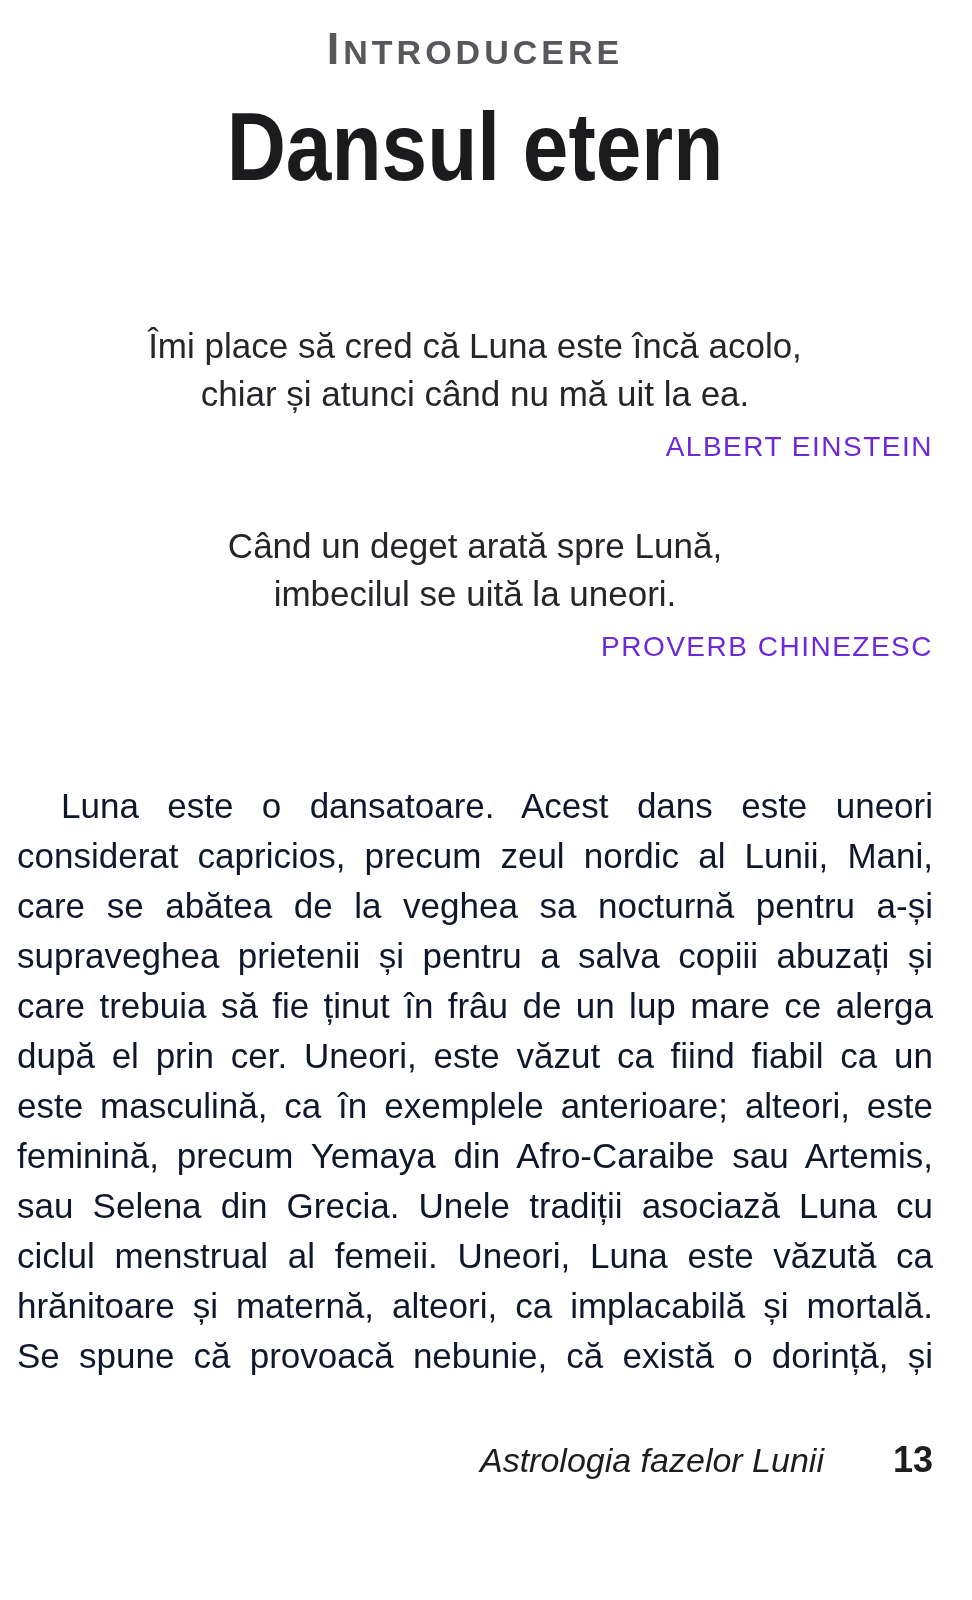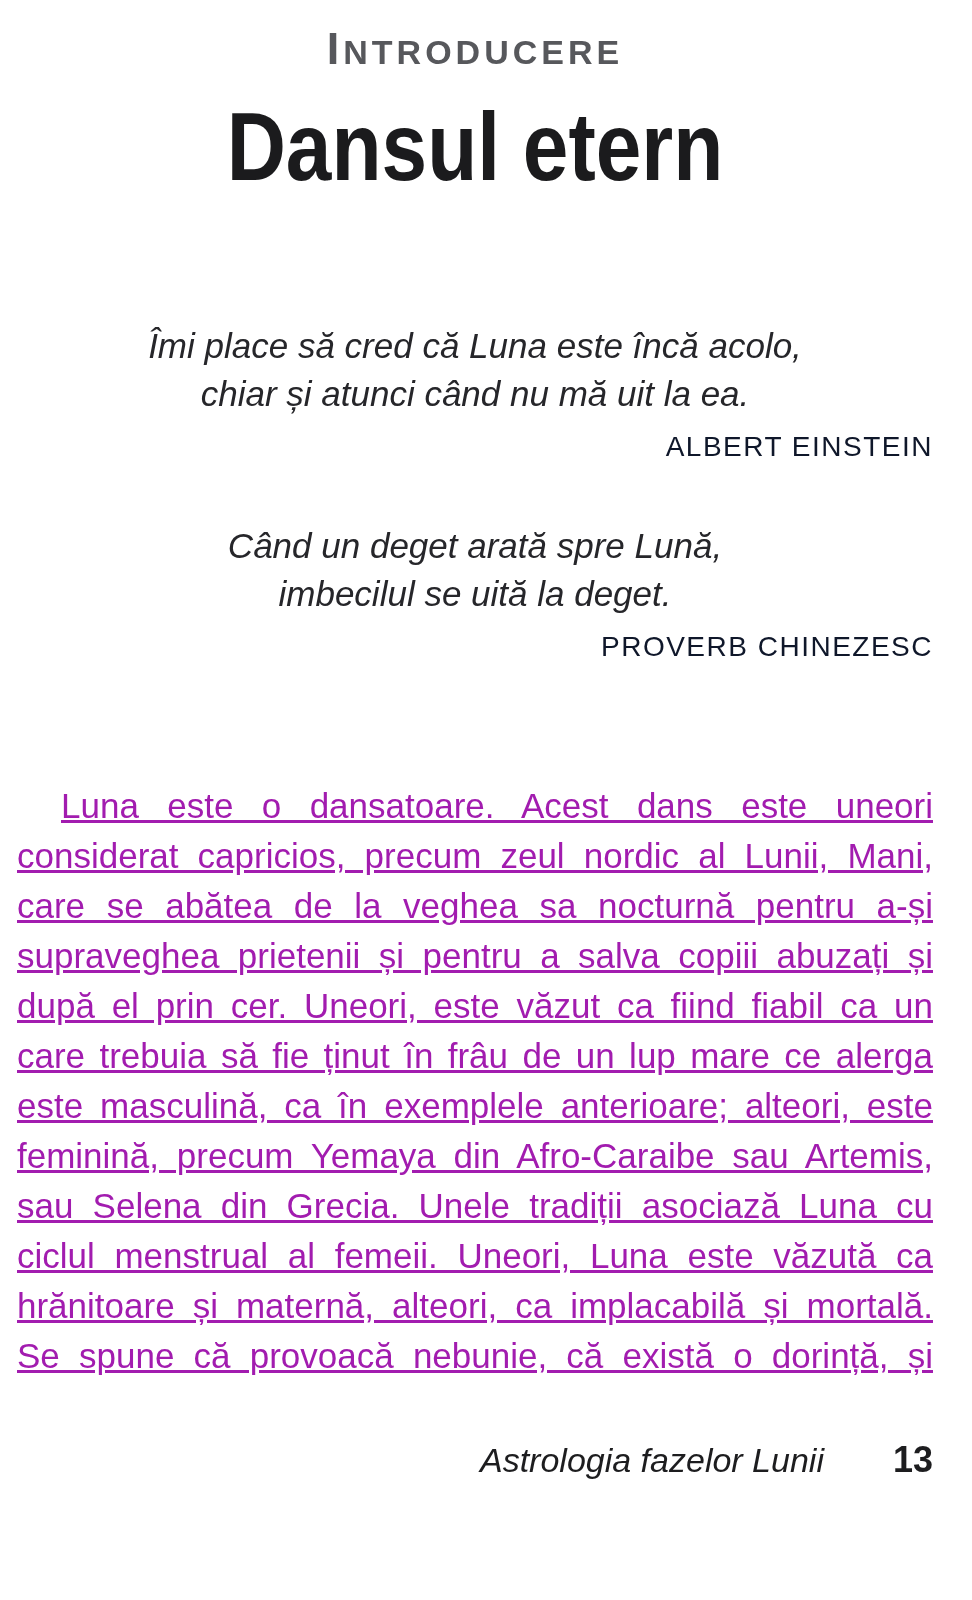--- a/index.html
+++ b/index.html
@@ -42,46 +42,44 @@
     color: #1b1b1d;
     letter-spacing: 0;
     transform: scaleY(1.18);
     transform-origin: 50% 50%;
   }
 
   
   .quote--first  { margin-top: 130px; }
   .quote--second { margin-top: 60px; }
   .quote-lines .quote-line {
-    font-style: italic;
     font-size: 35px;
     line-height: 48px;
     text-align: center;
     color: #26262a;
   }
   .quote-attr {
     margin-top: 14px;
     font-size: 28px;
     line-height: 30px;
     text-align: right;
     letter-spacing: 1.5px;
-    color: #0f172a;
+    color: #6d28d9;
   }
 
   
   .body-text { margin-top: 119px; }
   .body-text .body-line {
     font-size: 35px;
     line-height: 50px;
-    color: #a21caf;
+    color: #0f172a;
     text-align: justify;
     -moz-text-align-last: justify;
     text-align-last: justify;
     white-space: nowrap;
-    text-decoration: underline;
   }
   .body-text .body-line:first-child { text-indent: 44px; }
 
   
   .footer {
     margin-top: 18px;
     display: flex;
     justify-content: flex-end;
     align-items: baseline;
     font-size: 34px;
@@ -112,32 +110,32 @@
     <div class="quote-lines">
         <div class="quote-line">Îmi place să cred că Luna este încă acolo,</div>
         <div class="quote-line">chiar și atunci când nu mă uit la ea.</div>
       </div>
     <div class="quote-attr">ALBERT EINSTEIN</div>
   </section>
 
   <section class="quote quote--second">
     <div class="quote-lines">
         <div class="quote-line">Când un deget arată spre Lună,</div>
-        <div class="quote-line">imbecilul se uită la deget.</div>
+        <div class="quote-line">imbecilul se uită la uneori.</div>
       </div>
     <div class="quote-attr">PROVERB CHINEZESC</div>
   </section>
 
   <section class="body-text">
       <div class="body-line">Luna este o dansatoare. Acest dans este uneori</div>
       <div class="body-line">considerat capricios, precum zeul nordic al Lunii, Mani,</div>
       <div class="body-line">care se abătea de la veghea sa nocturnă pentru a-și</div>
       <div class="body-line">supraveghea prietenii și pentru a salva copiii abuzați și</div>
+      <div class="body-line">care trebuia să fie ținut în frâu de un lup mare ce alerga</div>
       <div class="body-line">după el prin cer. Uneori, este văzut ca fiind fiabil ca un</div>
-      <div class="body-line">care trebuia să fie ținut în frâu de un lup mare ce alerga</div>
       <div class="body-line">este masculină, ca în exemplele anterioare; alteori, este</div>
       <div class="body-line">feminină, precum Yemaya din Afro-Caraibe sau Artemis,</div>
       <div class="body-line">sau Selena din Grecia. Unele tradiții asociază Luna cu</div>
       <div class="body-line">ciclul menstrual al femeii. Uneori, Luna este văzută ca</div>
       <div class="body-line">hrănitoare și maternă, alteori, ca implacabilă și mortală.</div>
       <div class="body-line">Se spune că provoacă nebunie, că există o dorință, și</div>
     </section>
 
   <footer class="footer">
     <span class="book-title">Astrologia fazelor Lunii</span>

